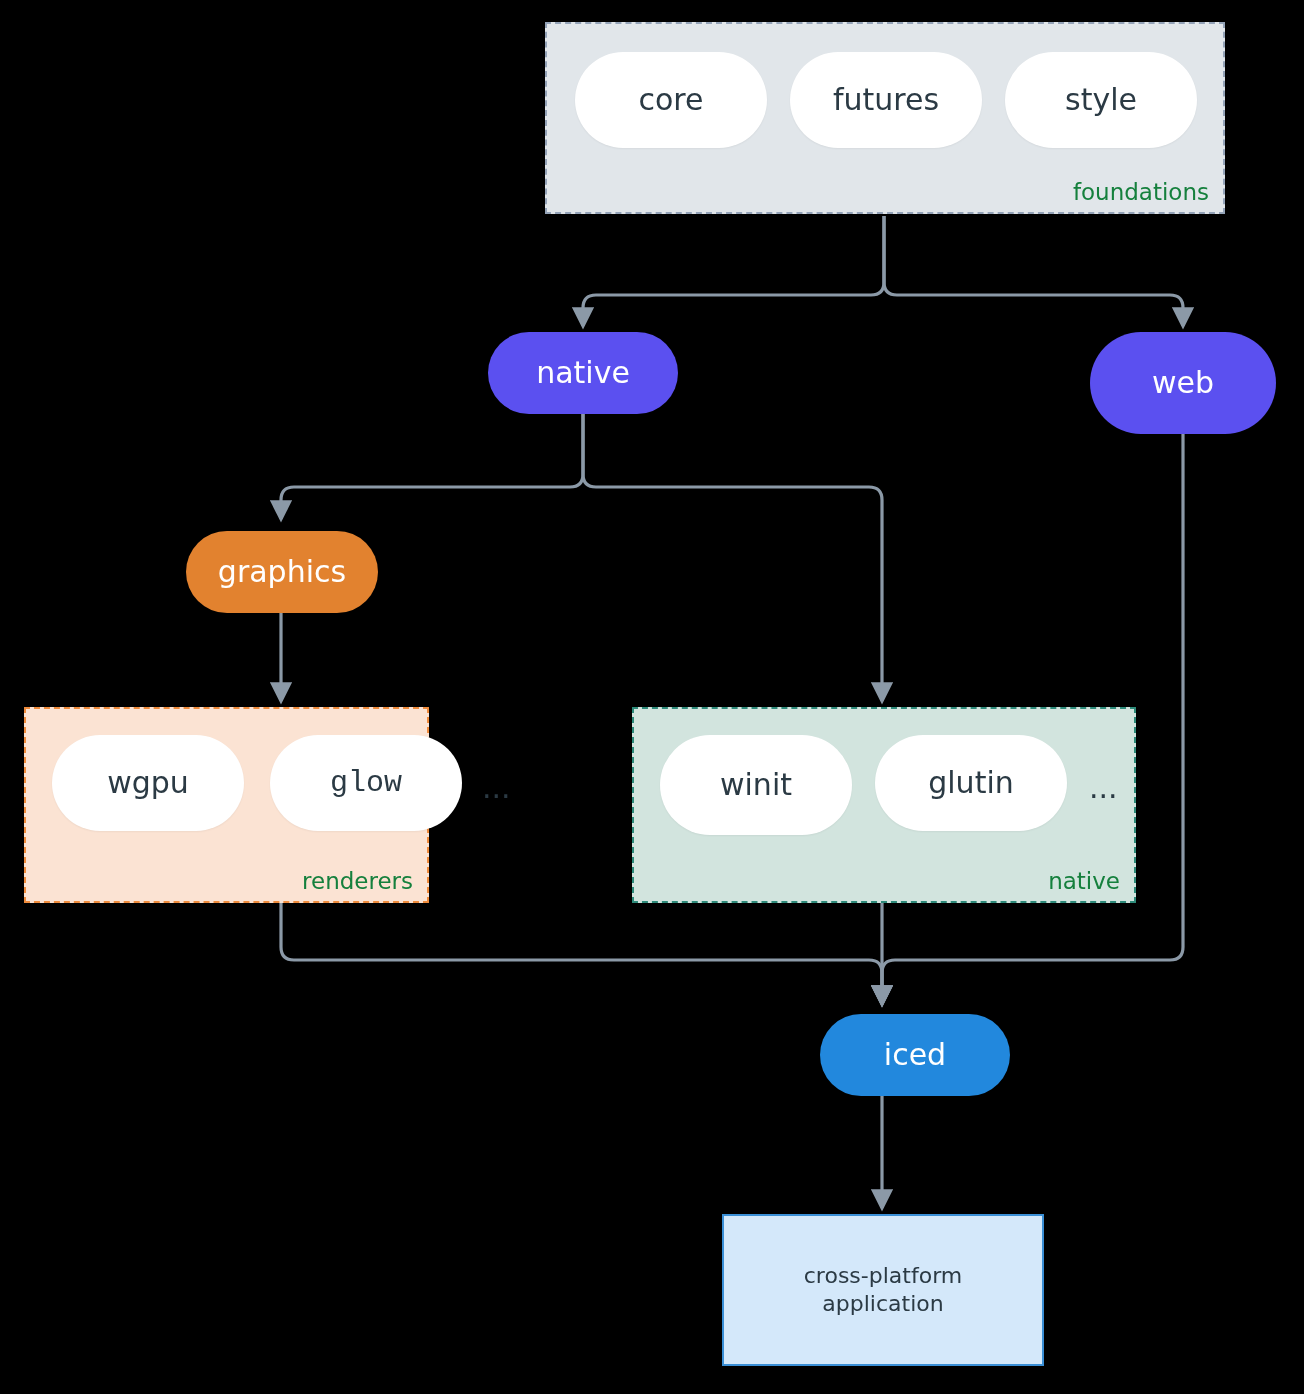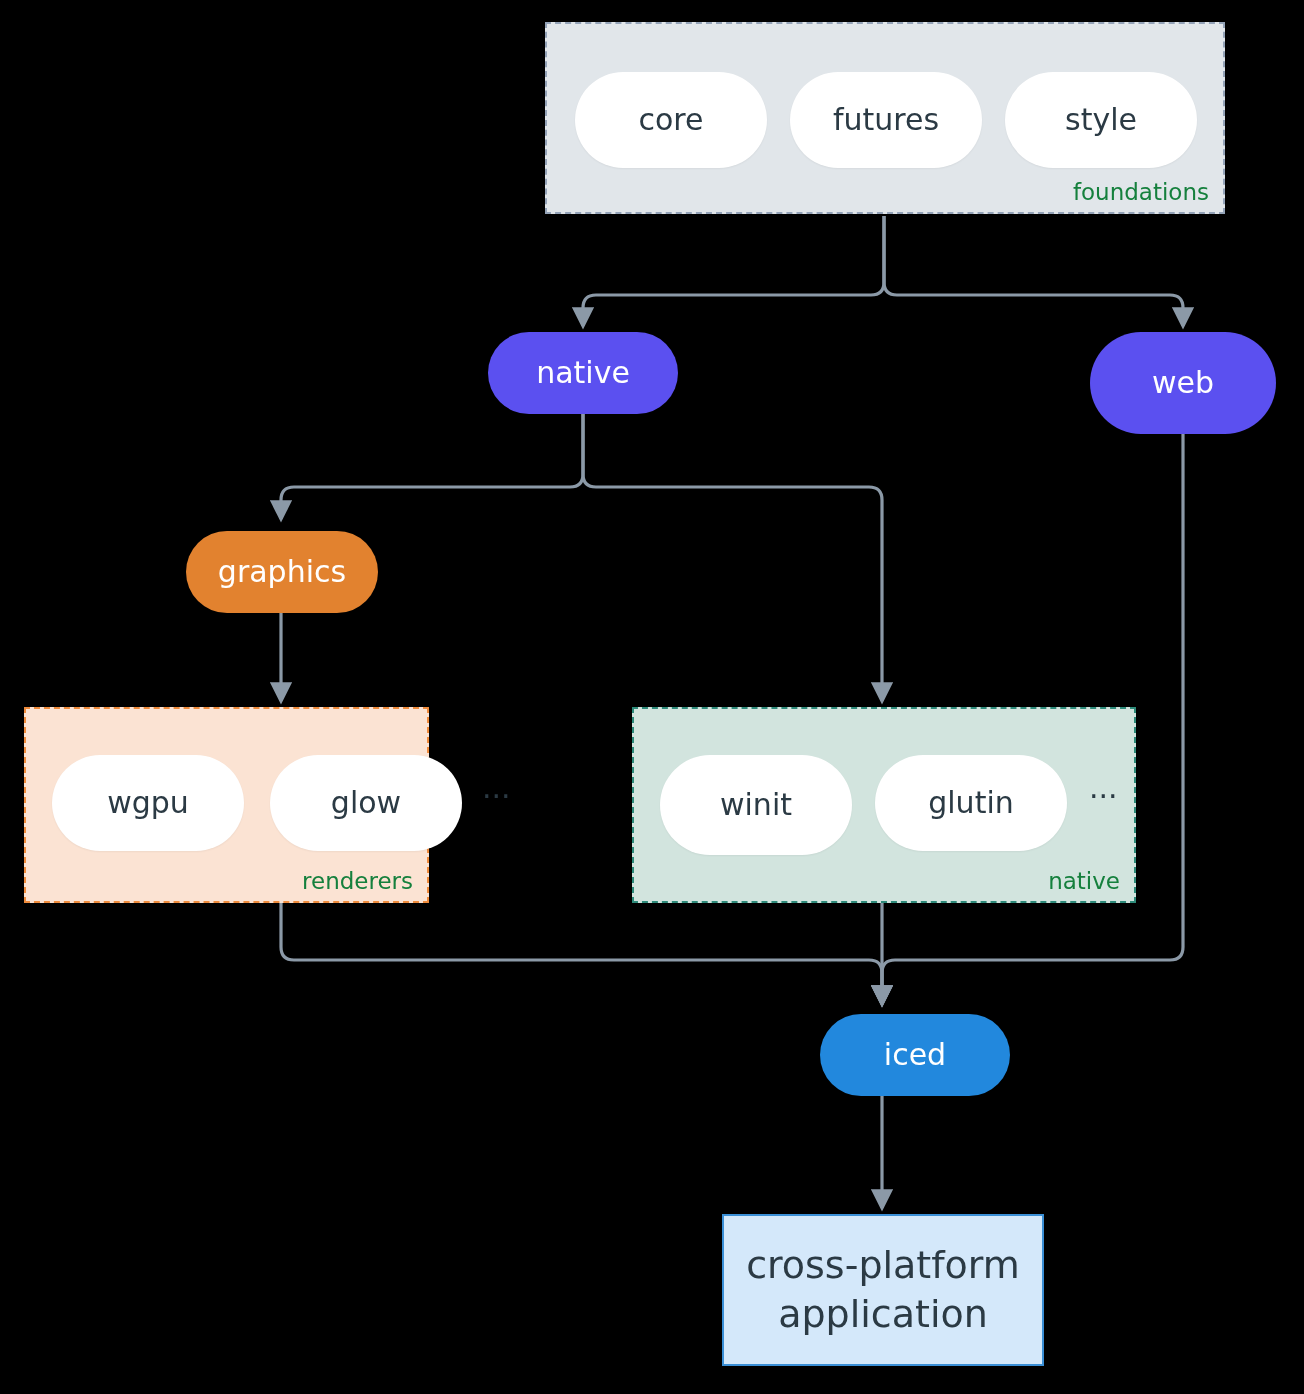--- a/index.html
+++ b/index.html
@@ -53,37 +53,36 @@
     justify-content: center;
     border-radius: 999px;
     font-size: 30px;
     line-height: 1;
     white-space: nowrap;
   }
   .pill.white {
     background: #ffffff;
     color: #2b3a44;
     box-shadow: 0 1px 2px rgba(0,0,0,0.05);
-    margin-top: 20px;
   }
   .pill.solid {
     color: #ffffff;
   }
 
   
   .rect-node {
     position: absolute;
     box-sizing: border-box;
     display: flex;
     flex-direction: column;
     align-items: center;
     justify-content: center;
     border-width: 2px;
     border-style: solid;
-    font-size: 38px;
+    font-size: 22px;
     line-height: 1.28;
     text-align: center;
   }
 
   .ellipsis {
     position: absolute;
     font-size: 30px;
     color: #2b3a44;
     line-height: 1;
   }
@@ -143,21 +142,21 @@
   </div>
 
   <div class="pill solid" style="left:186px; top:524px; width:192px; height:82px; background:#e2822f;margin-top:7px;">
     <span>graphics</span>
   </div>
 
   <div class="cluster" style="left:24px; top:707px; width:405px; height:196px; background:#fbe3d3; border-color:#ef8b3c;">
     <div class="pill white" style="left:26px; top:26px; width:192px; height:96px;">
       <span>wgpu</span>
     </div>
-    <div class="pill white" style="left:244px; top:26px; width:192px; height:96px;">
+    <div class="pill white" style="left:244px; top:26px; width:192px; height:96px;font-family:Liberation Mono, monospace;">
       <span>glow</span>
     </div>
     <div class="ellipsis" style="left:456px; top:64px;">...</div>
     <div class="cluster-label">renderers</div>
   </div>
 
   <div class="cluster" style="left:632px; top:707px; width:504px; height:196px; background:#d2e4de; border-color:#2e8b7a;">
     <div class="pill white" style="left:26px; top:26px; width:192px; height:100px;">
       <span>winit</span>
     </div>

